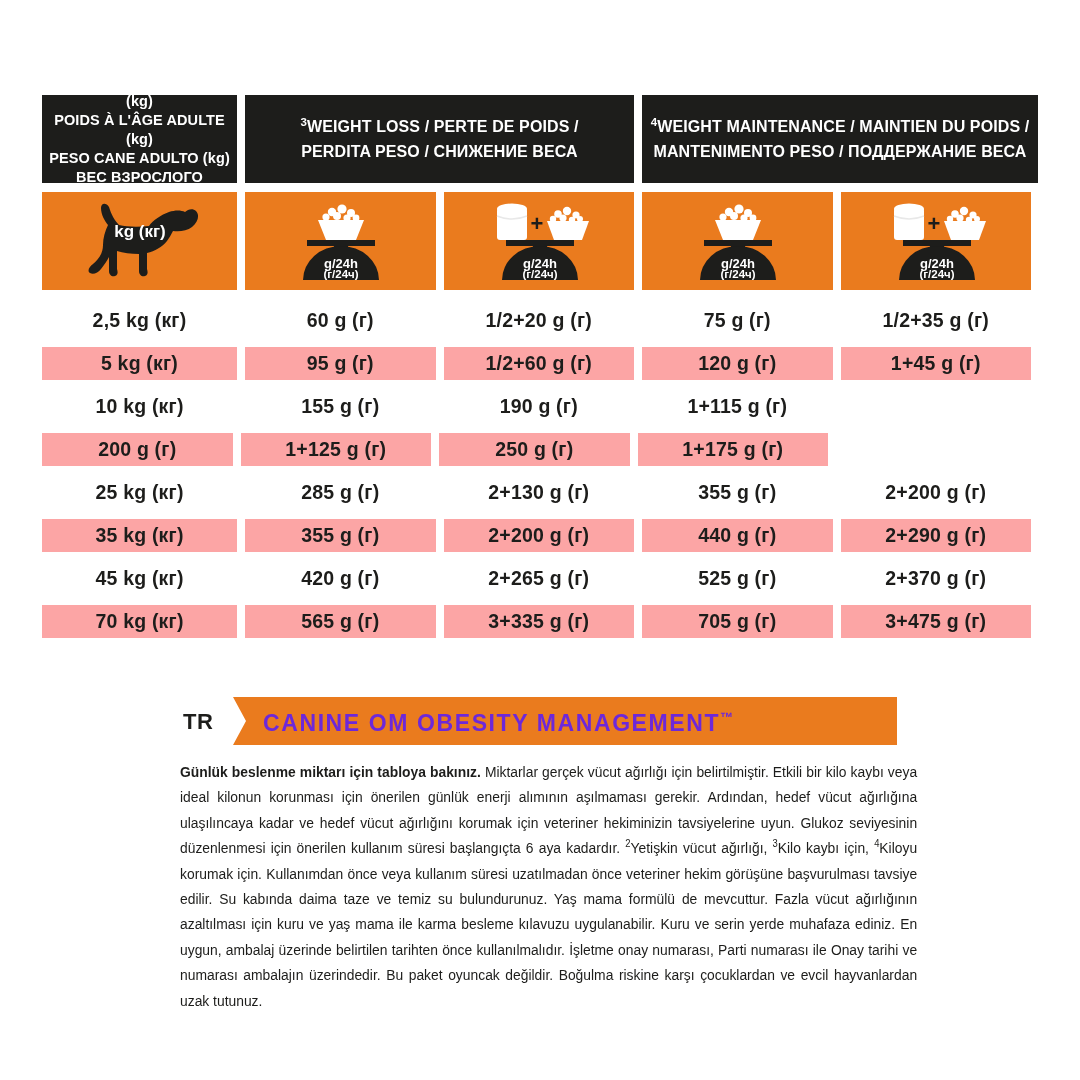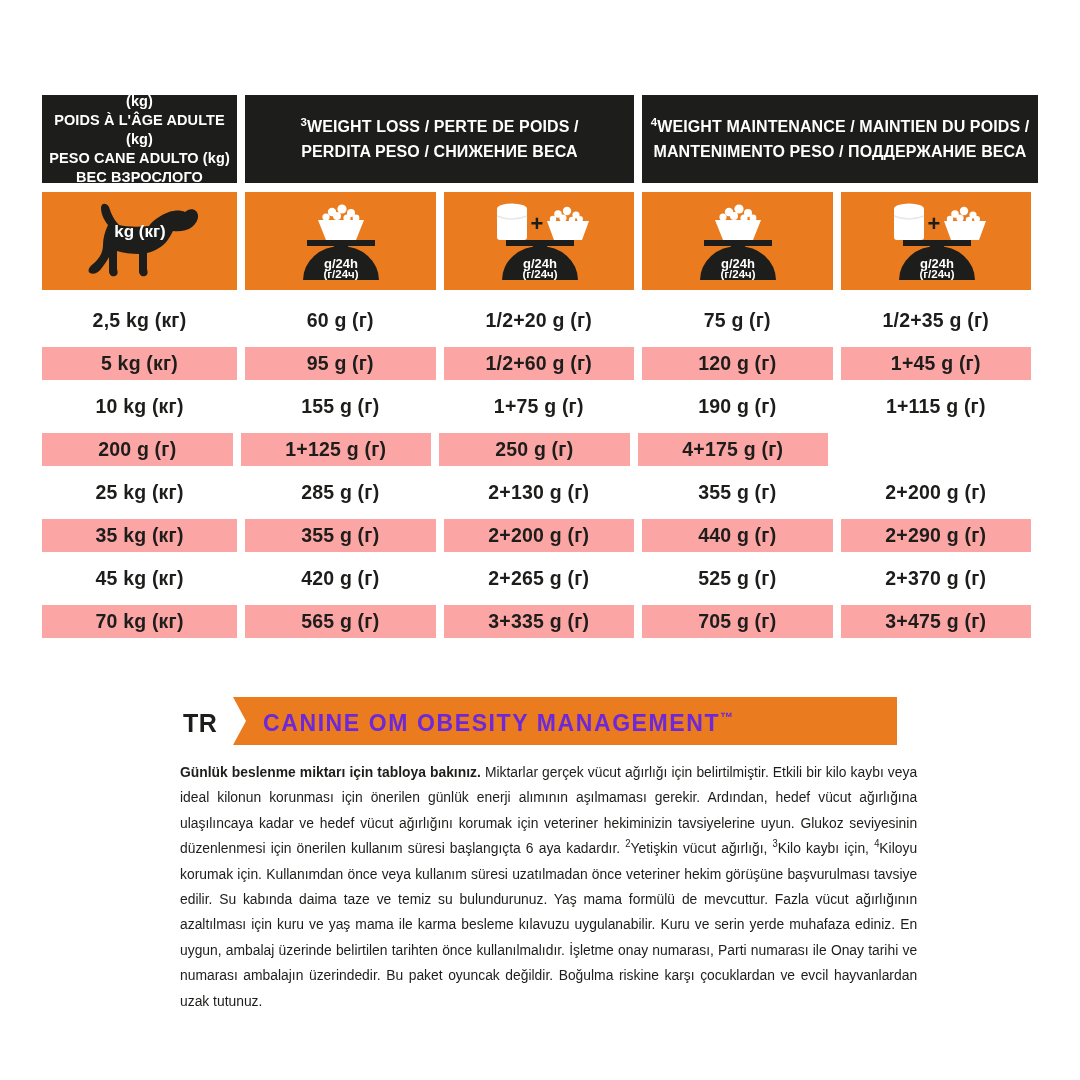--- a/index.html
+++ b/index.html
@@ -55,21 +55,21 @@
     letter-spacing: .2px;
   }
   .cell.w { width: 195px; flex: 0 0 195px; }
   .data-row.shaded .cell { background: #fca5a5; }
 
   
   .bottom { position: absolute; left: 0; top: 697px; width: 1080px; }
   .banner-line { position: relative; height: 56px; }
   .tr-code {
     position: absolute; left: 183px; top: 12px;
-    font-size: 25px; font-weight: bold; color: #1d1d1b;
+    font-size: 22px; font-weight: bold; color: #1d1d1b;
     letter-spacing: .5px;
   }
   .banner-shape {
     position: absolute; left: 233px; top: 0px;
     width: 664px; height: 48px;
     background: #ea7b1e;
     clip-path: polygon(0 0, 664px 0, 664px 48px, 0 48px, 13px 24px);
   }
   .banner-label {
     position: absolute; left: 263px; top: 13px;
@@ -244,30 +244,29 @@
       <div class="cell w">5 kg (кг)</div>
       <div class="cell">95 g (г)</div>
       <div class="cell">1/2+60 g (г)</div>
       <div class="cell">120 g (г)</div>
       <div class="cell">1+45 g (г)</div>
     </div>
 
     <div class="data-row" style="margin-top:10px;">
       <div class="cell w">10 kg (кг)</div>
       <div class="cell">155 g (г)</div>
-      <div class="cell">1+75 g (г)</div>
       <div class="cell">190 g (г)</div>
       <div class="cell">1+115 g (г)</div>
     </div>
 
     <div class="data-row shaded" style="margin-top:10px;">
       <div class="cell">200 g (г)</div>
       <div class="cell">1+125 g (г)</div>
       <div class="cell">250 g (г)</div>
-      <div class="cell">4+175 g (г)</div>
+      <div class="cell">1+175 g (г)</div>
     </div>
 
     <div class="data-row" style="margin-top:10px;">
       <div class="cell w">25 kg (кг)</div>
       <div class="cell">285 g (г)</div>
       <div class="cell">2+130 g (г)</div>
       <div class="cell">355 g (г)</div>
       <div class="cell">2+200 g (г)</div>
     </div>
 

